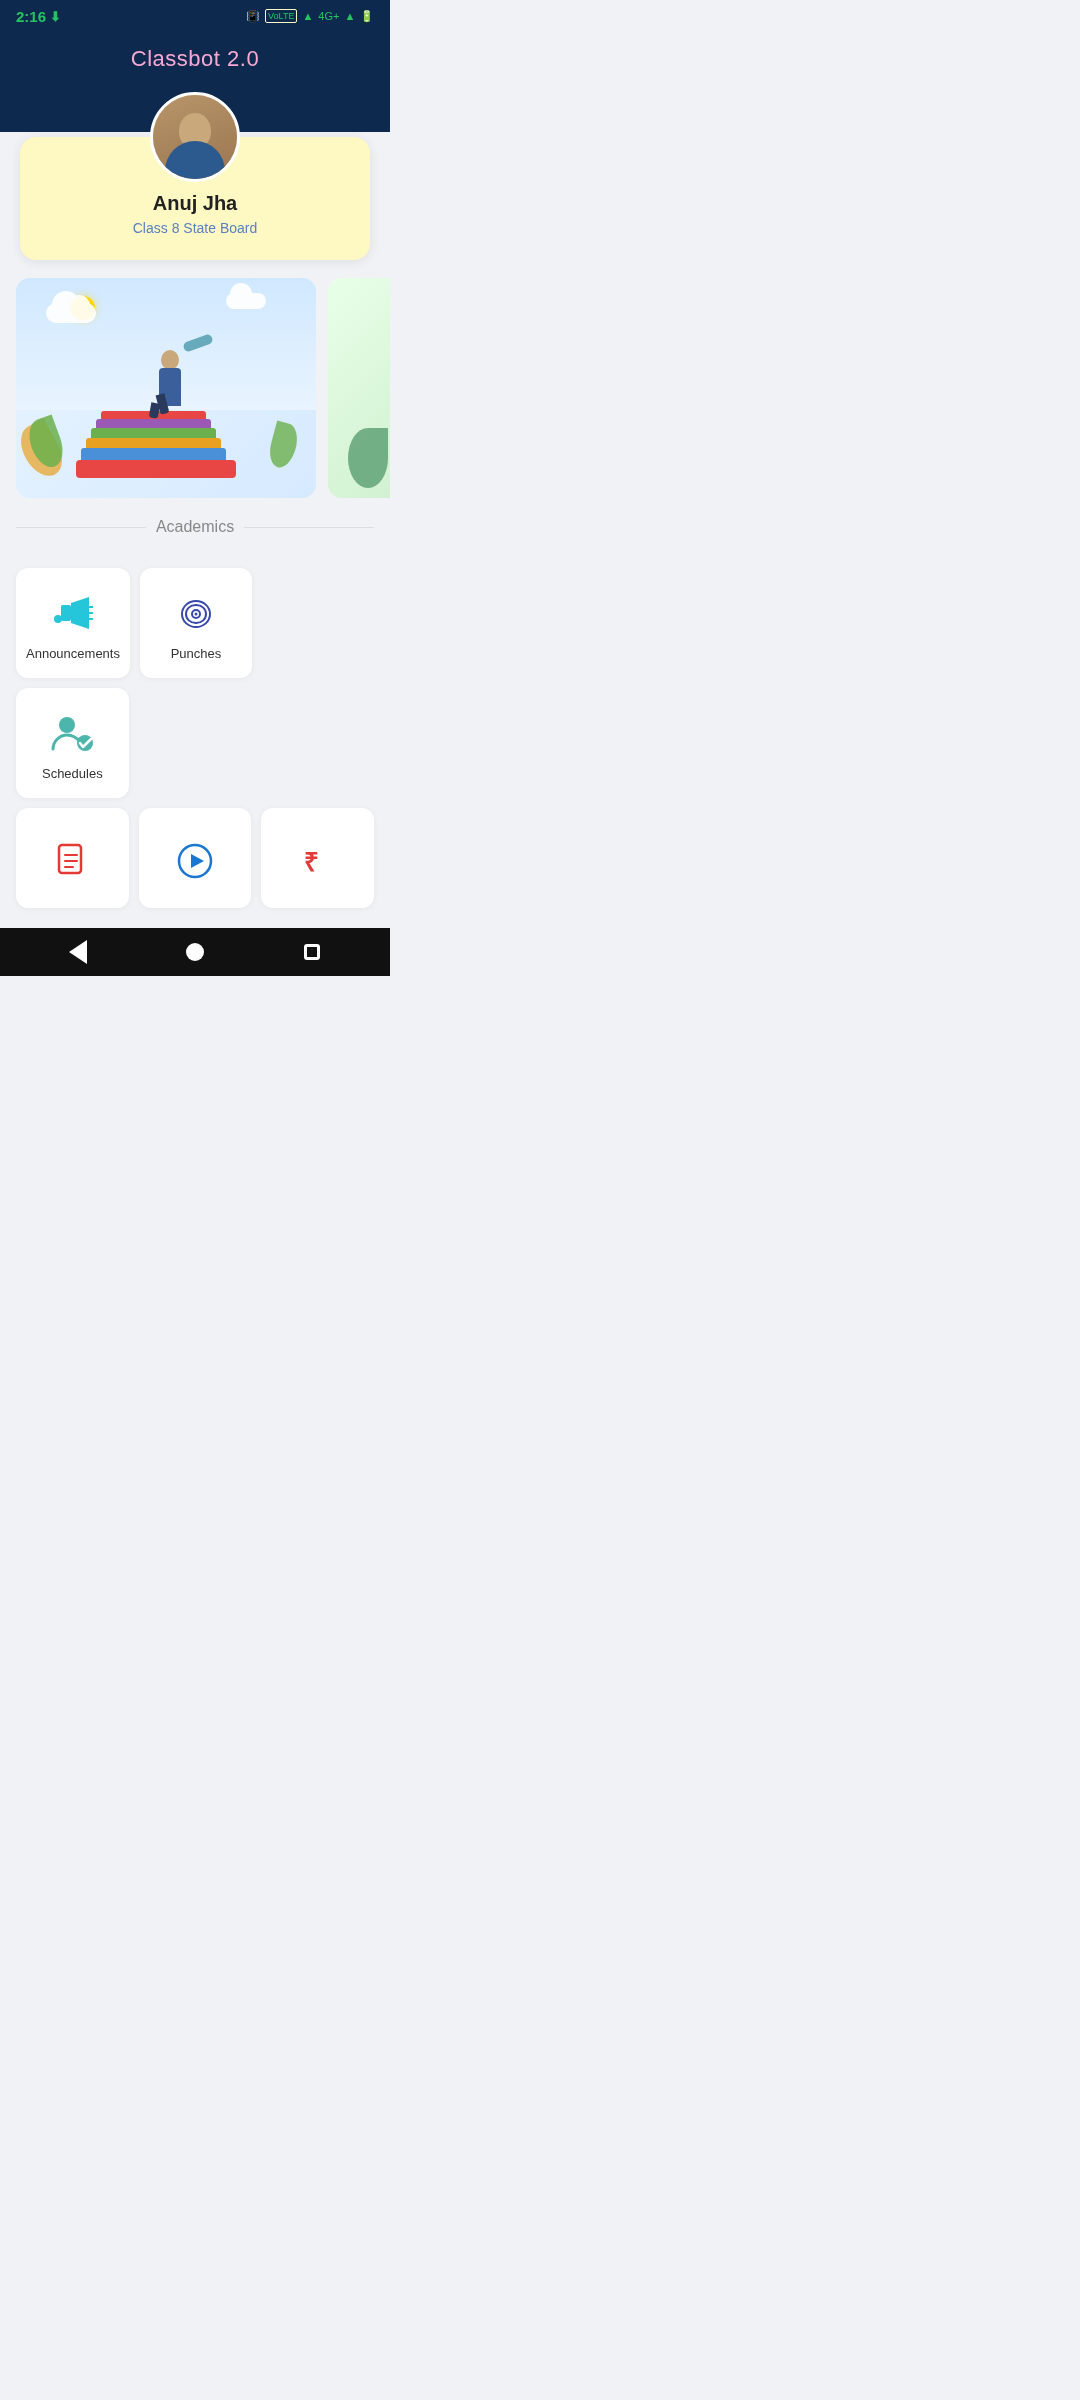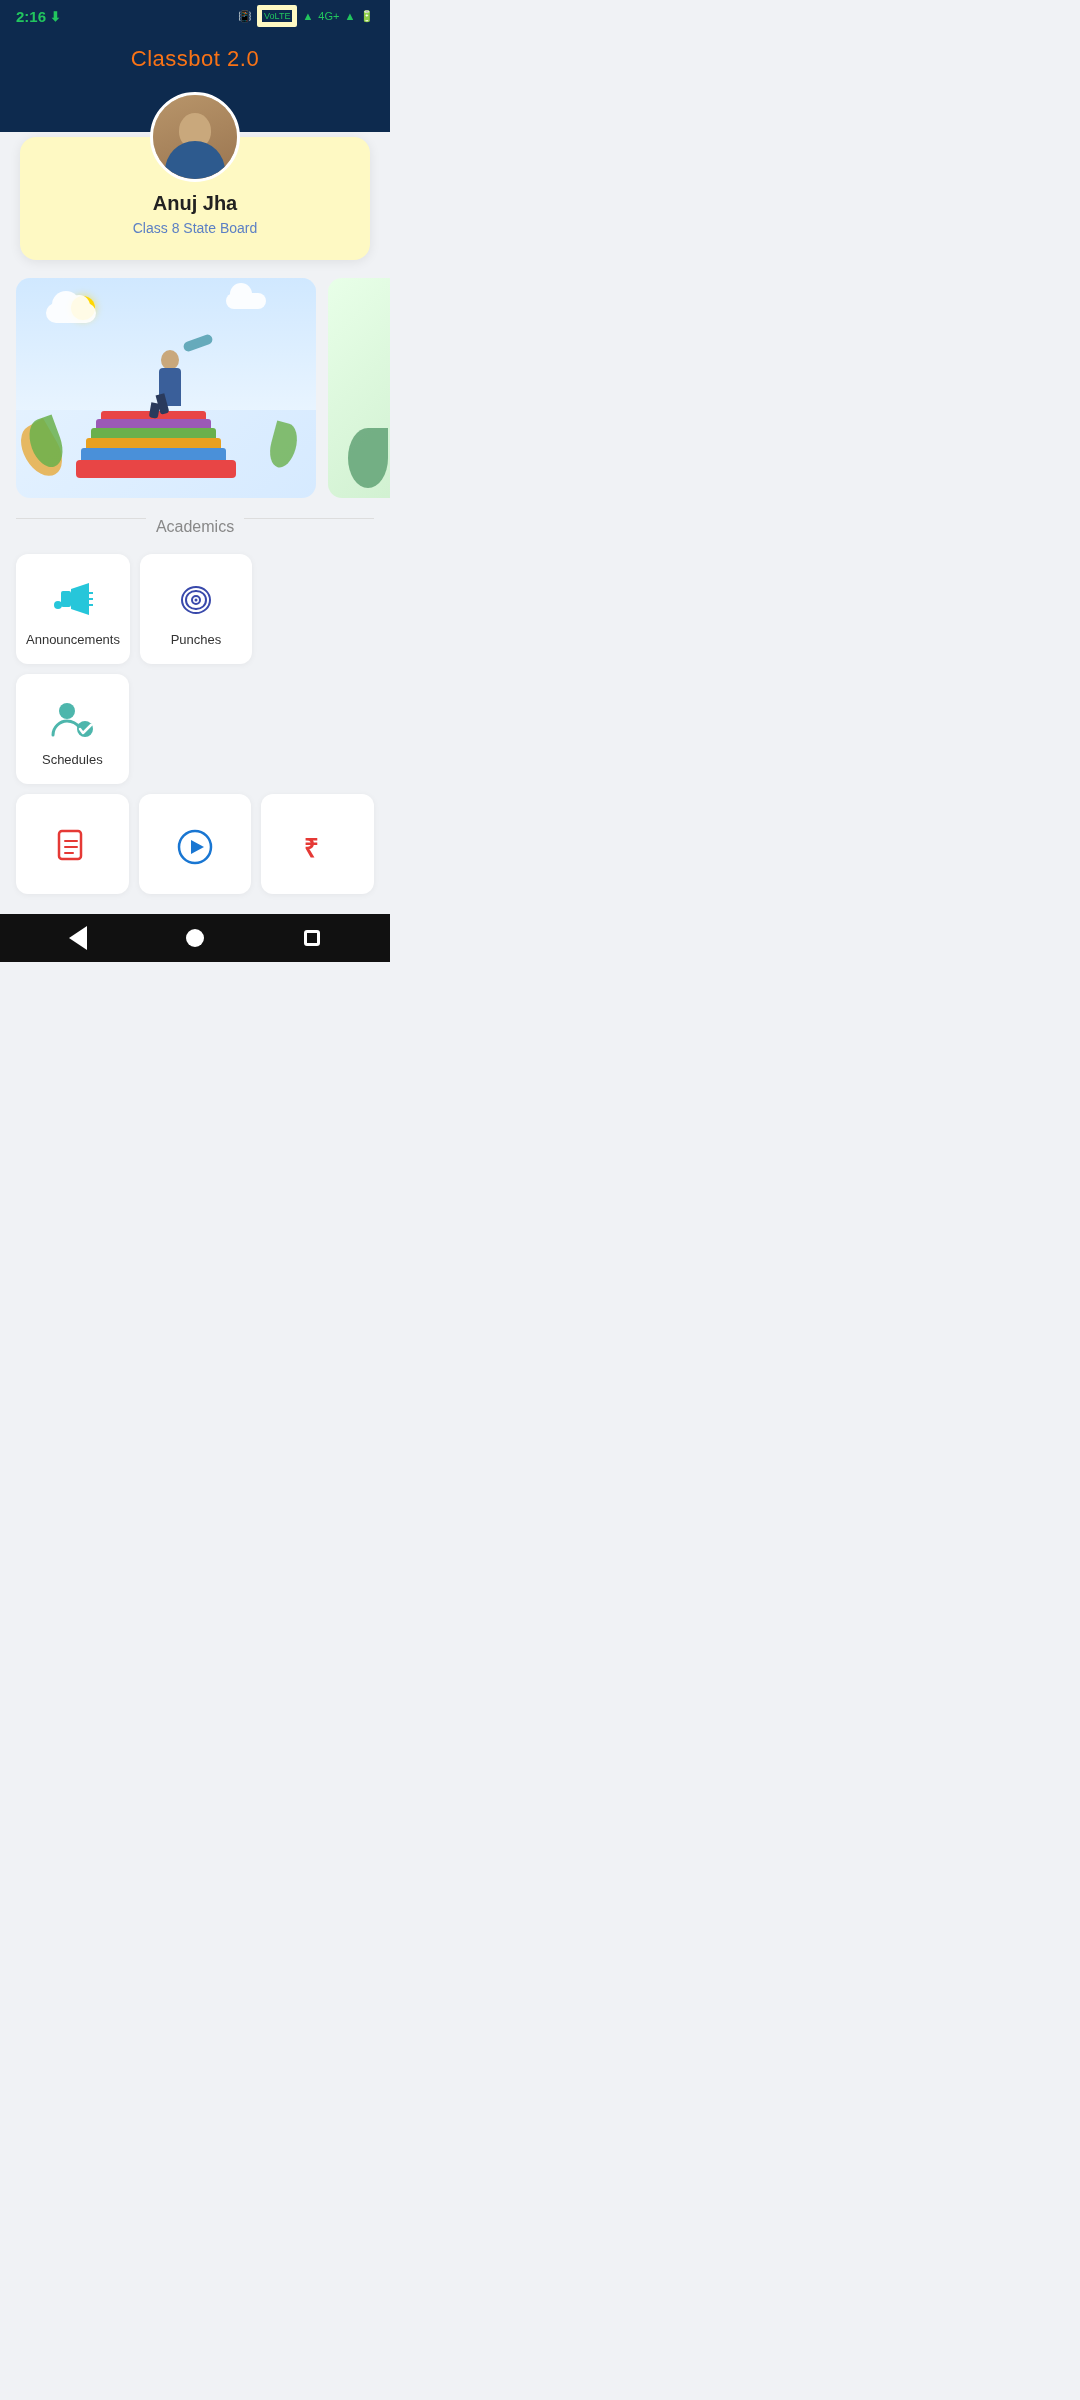--- a/index.html
+++ b/index.html
@@ -39,21 +39,21 @@
     }
 
     
     .header {
       background: #0d2a4e;
       text-align: center;
       padding: 14px 0 60px 0;
       position: relative;
     }
     .header-title {
-      color: #f97316;
+      color: #f9a8d4;
       font-size: 22px;
       font-weight: 500;
       letter-spacing: 0.5px;
     }
 
     
     .profile-card-wrapper {
       position: relative;
       margin: 0 20px;
       margin-top: -40px;
@@ -223,22 +223,23 @@
     .leaf-left { position:absolute; bottom:30px; left:15px; width:30px; height:50px; background:#6ab04c; border-radius:50% 0 50% 50%; transform:rotate(-20deg); opacity:0.85; }
     .leaf-right { position:absolute; bottom:30px; right:20px; width:25px; height:45px; background:#6ab04c; border-radius:50% 0 50% 50%; transform:rotate(15deg) scaleX(-1); opacity:0.8; }
     .leaf-orange-l { position:absolute; bottom:20px; left:8px; width:35px; height:55px; background:#e8a020; border-radius:50% 0 50% 50%; transform:rotate(-30deg); opacity:0.7; }
 
     
     .academics-section {
       padding: 20px 16px 0;
     }
     .section-header {
       display: flex;
+      align-items: center;
       gap: 10px;
-      margin-bottom: 18px;
+      margin-bottom: 32px;
     }
     .section-line {
       flex: 1;
       height: 1px;
       background: #ddd;
     }
     .section-title {
       font-size: 16px;
       color: #888;
       font-weight: 400;
@@ -330,21 +331,21 @@
 </head>
 <body>
 
 <div class="status-bar">
   <div class="status-time">
     <span>2:16</span>
     <span style="font-size:13px;">⬇</span>
   </div>
   <div class="status-icons">
     <span>📳</span>
-    <span style="font-size:9px;border:5px solid #fef9c3;padding:1px 2px;border-radius:2px;">VoLTE</span>
+    <span style="font-size:9px;border:1px solid #fef9c3;padding:1px 2px;border-radius:2px;">VoLTE</span>
     <span>▲</span>
     <span>4G+</span>
     <span>▲</span>
     <span>🔋</span>
   </div>
 </div>
 
 <div class="header">
   <h1 class="header-title">Classbot 2.0</h1>
 </div>

